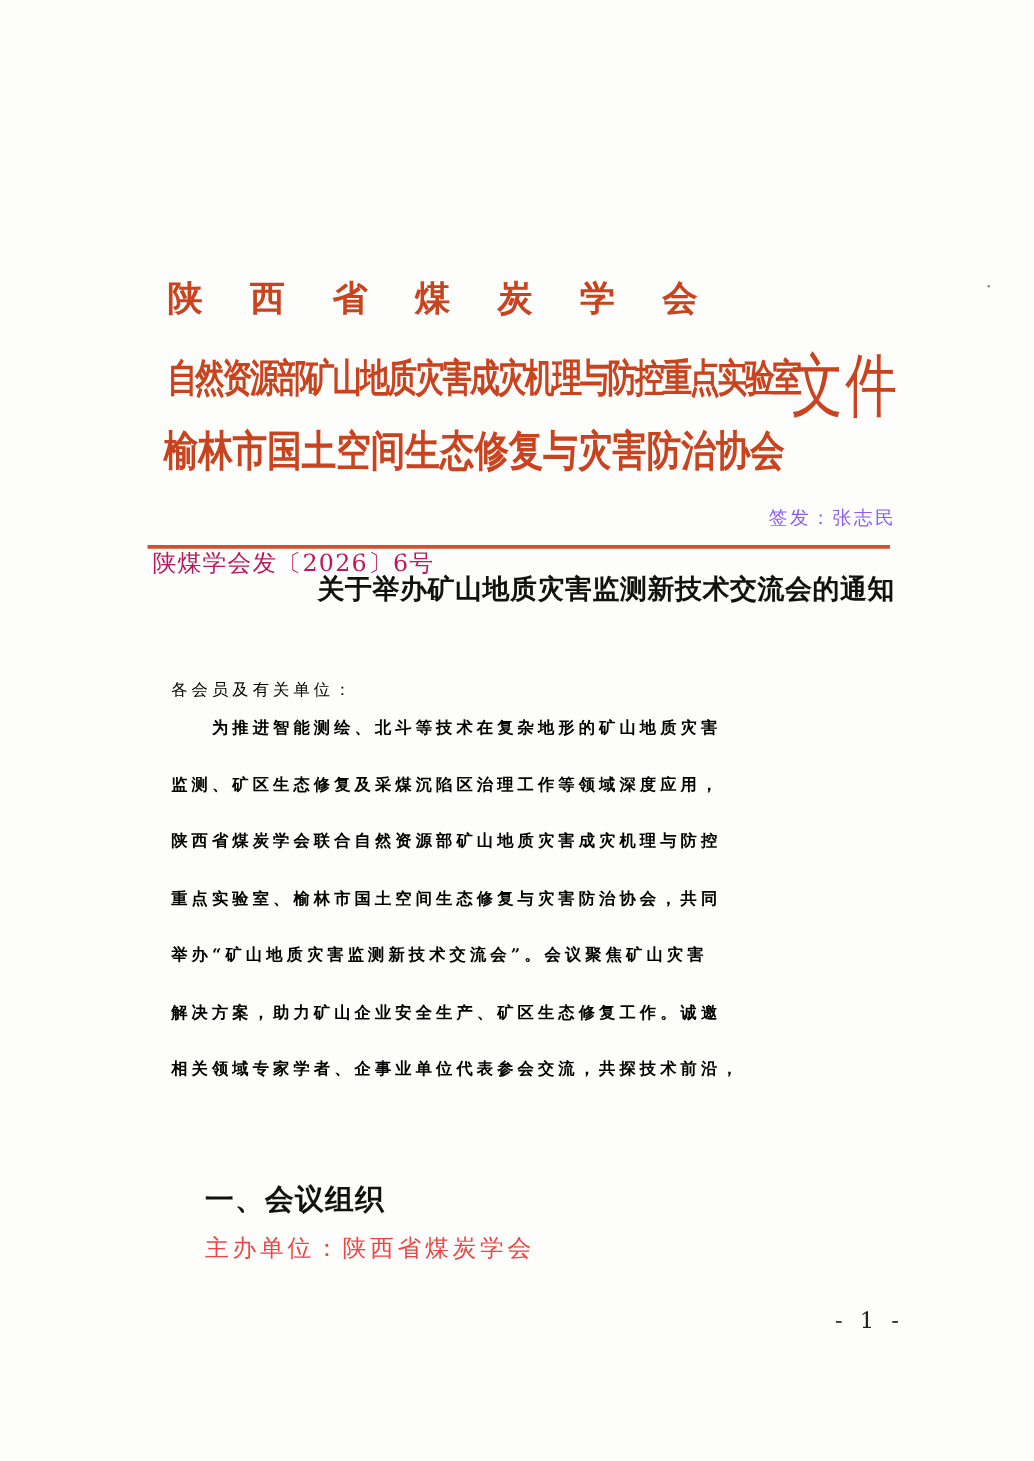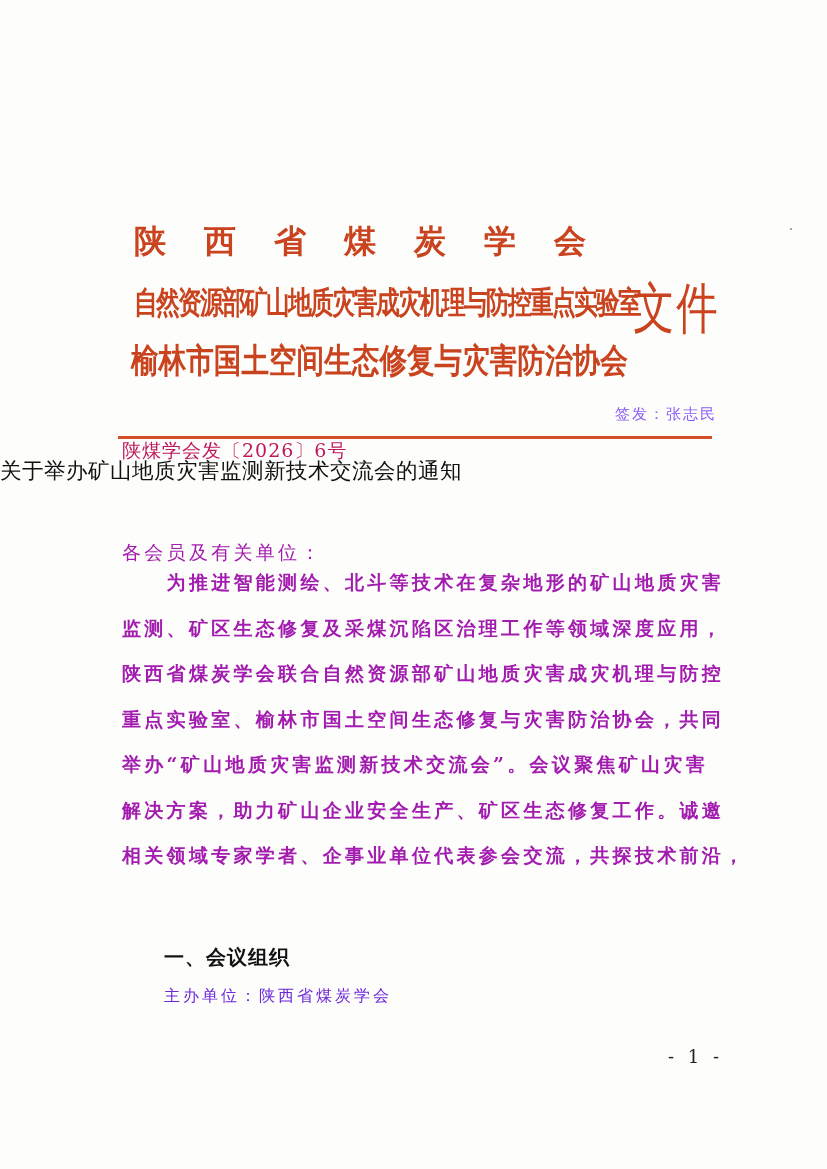--- a/index.html
+++ b/index.html
@@ -24,21 +24,21 @@
     .org-line {
       position: absolute;
       white-space: nowrap;
       font-family: "DejaVu Sans", "Liberation Sans", sans-serif;
       font-weight: bold;
       color: #c9431f;
       transform-origin: left top;
     }
     #org1 {
       left: 134px; top: 220px;
-      font-size: 32px;
+      font-size: 28px;
       letter-spacing: 38px;
     }
     #org2 {
       left: 134px; top: 282px;
       font-size: 27px;
       letter-spacing: -2px;
       transform: scaleX(0.88) scaleY(1.15);
     }
     #org3 {
       left: 131px; top: 338px;
@@ -76,60 +76,60 @@
       position: absolute;
       left: 118px; top: 436px;
       width: 594px;
       height: 3px;
       background: #d4502b;
     }
     .title {
       position: absolute;
       left: 0; top: 456px;
       width: 716px;
-      text-align: left;
+      text-align: right;
       font-family: "DejaVu Sans", "Liberation Sans", sans-serif;
-      font-weight: normal;
+      font-weight: bold;
       font-size: 21.5px;
       color: #111;
       letter-spacing: 0.5px;
     }
     .body-text {
       position: absolute;
-      left: 122px;
+      left: 137px;
       width: 600px;
-      font-size: 19px;
+      font-size: 13px;
       line-height: 45.5px;
-      color: #a21caf;
+      color: #000000;
       letter-spacing: 3.3px;
     }
     #salutation { top: 530px; }
     #para {
       top: 560px;
       text-indent: 0;
       font-weight: bold;
     }
     .para-line {
       display: block;
       white-space: nowrap;
     }
     .section-heading {
       position: absolute;
       left: 164px; top: 944px;
       font-family: "DejaVu Sans", "Liberation Sans", sans-serif;
       font-weight: bold;
-      font-size: 20px;
+      font-size: 23px;
       color: #111;
       letter-spacing: 1px;
     }
     .organizer {
       position: absolute;
       left: 164px; top: 986px;
-      font-size: 16px;
-      color: #6d28d9;
+      font-size: 19px;
+      color: #ef4444;
       letter-spacing: 3px;
     }
     .page-number {
       position: absolute;
       left: 668px; top: 1046px;
       font-size: 18px;
       color: #222;
       letter-spacing: 4px;
     }
     .speck {

